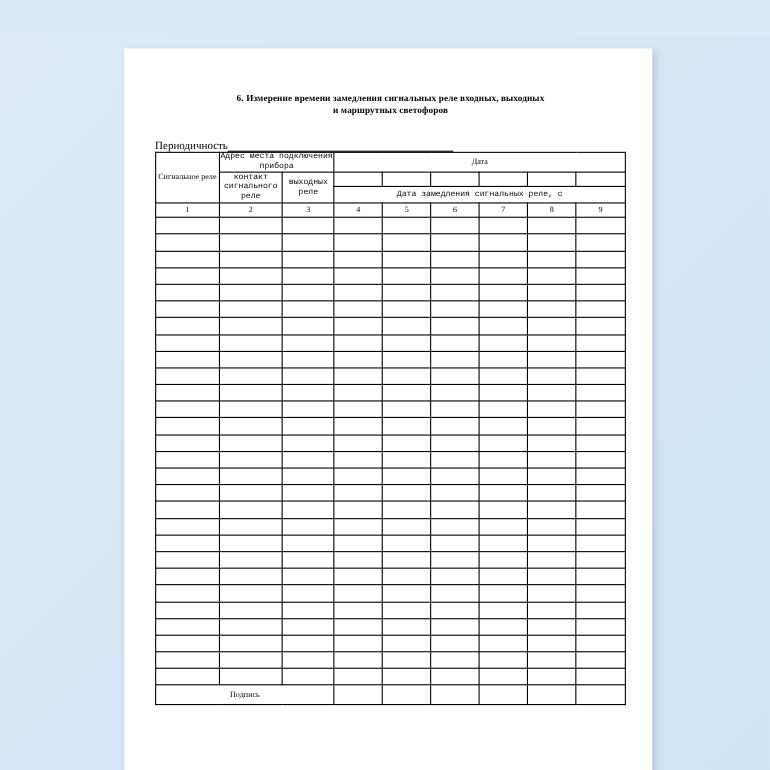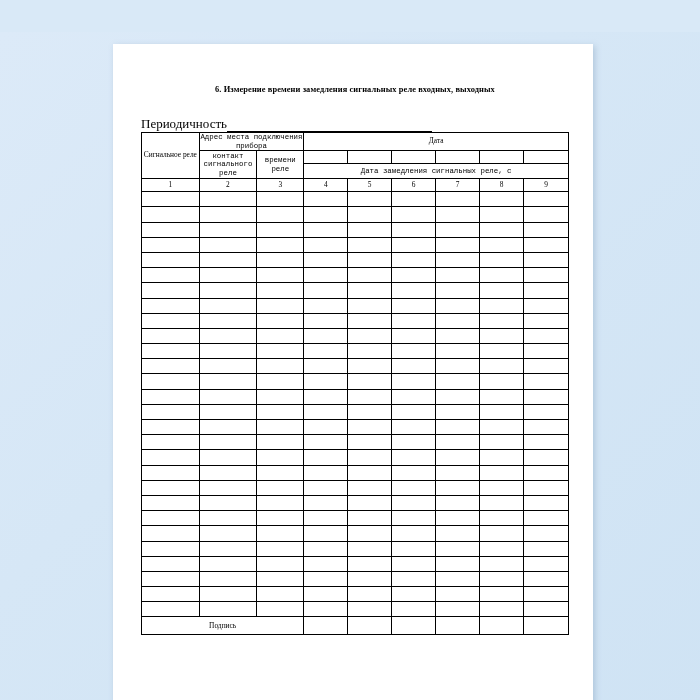--- a/index.html
+++ b/index.html
@@ -37,21 +37,21 @@
   }
   .title {
     text-align: center;
     font-weight: bold;
     font-size: 8.4px;
     line-height: 11px;
     margin: 12px 14px 0 14px;
     letter-spacing: 0.1px;
   }
   .field-line {
-    font-size: 13px;
+    font-size: 10px;
     margin-top: 20px;
     white-space: nowrap;
   }
   .field-line .dots {
     display: inline-block;
     border-bottom: 1px solid #000;
     vertical-align: bottom;
   }
   .form-no {
     text-align: right;
@@ -92,20 +92,21 @@
 </style>
 </head>
 <body>
 
 <div id="stage">
   <div id="page">
     <div id="inner">
 
       <div class="title">
         <div>6. Измерение времени замедления сигнальных реле входных, выходных</div>
+        <div>и маршрутных светофоров</div>
       </div>
 
       <div class="field-line">
         <span>Периодичность</span><span class="dots" style="width:205px">&nbsp;</span>
       </div>
 
 
 
       <table class="grid">
         <colgroup>
@@ -120,21 +121,21 @@
           <col style="width:10.5%">
         </colgroup>
         <thead>
           <tr>
             <td rowspan="3" class="hdr-tall vcell">Сигнальное реле</td>
             <td colspan="2" class="hdr-mid addr-head">Адрес места подключения прибора</td>
             <td colspan="6" class="hdr-small">Дата</td>
           </tr>
           <tr>
             <td rowspan="2" class="hdr-mid vcell">контакт сигнального реле</td>
-            <td rowspan="2" class="hdr-mid vcell">времени реле</td>
+            <td rowspan="2" class="hdr-mid vcell">выходных реле</td>
             <td class="datebox"></td>
             <td class="datebox"></td>
             <td class="datebox"></td>
             <td class="datebox"></td>
             <td class="datebox"></td>
             <td class="datebox"></td>
           </tr>
           <tr>
             <td colspan="6" class="hdr-mid">Дата замедления сигнальных реле, с</td>
           </tr>

